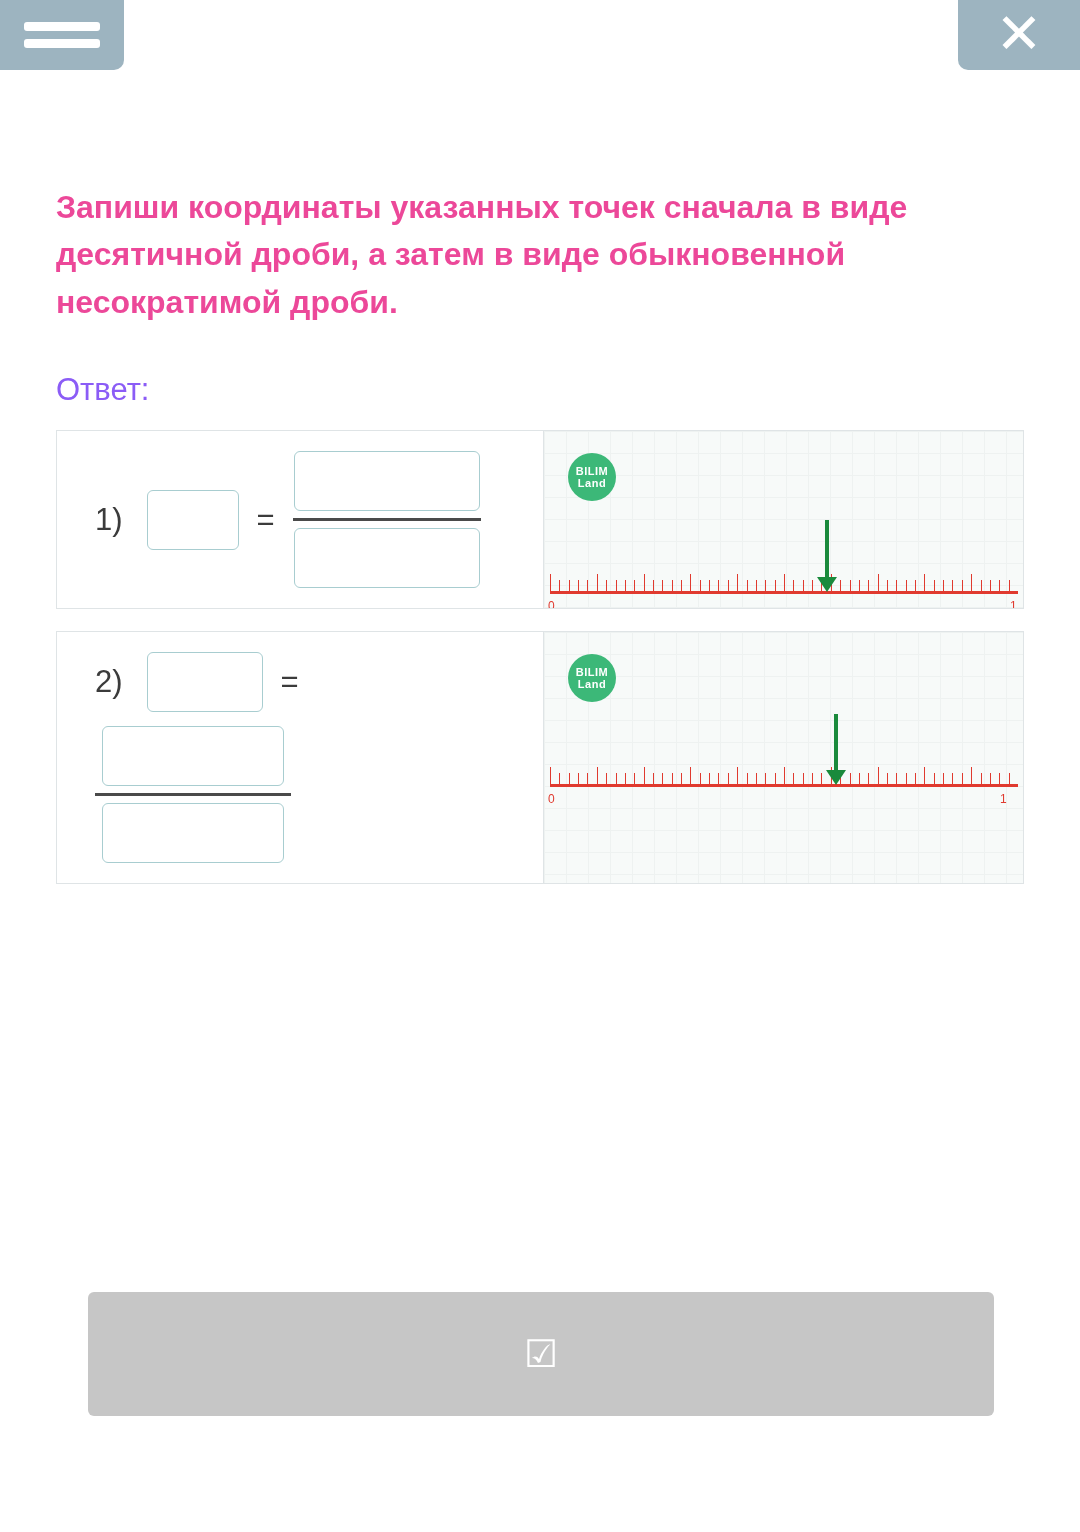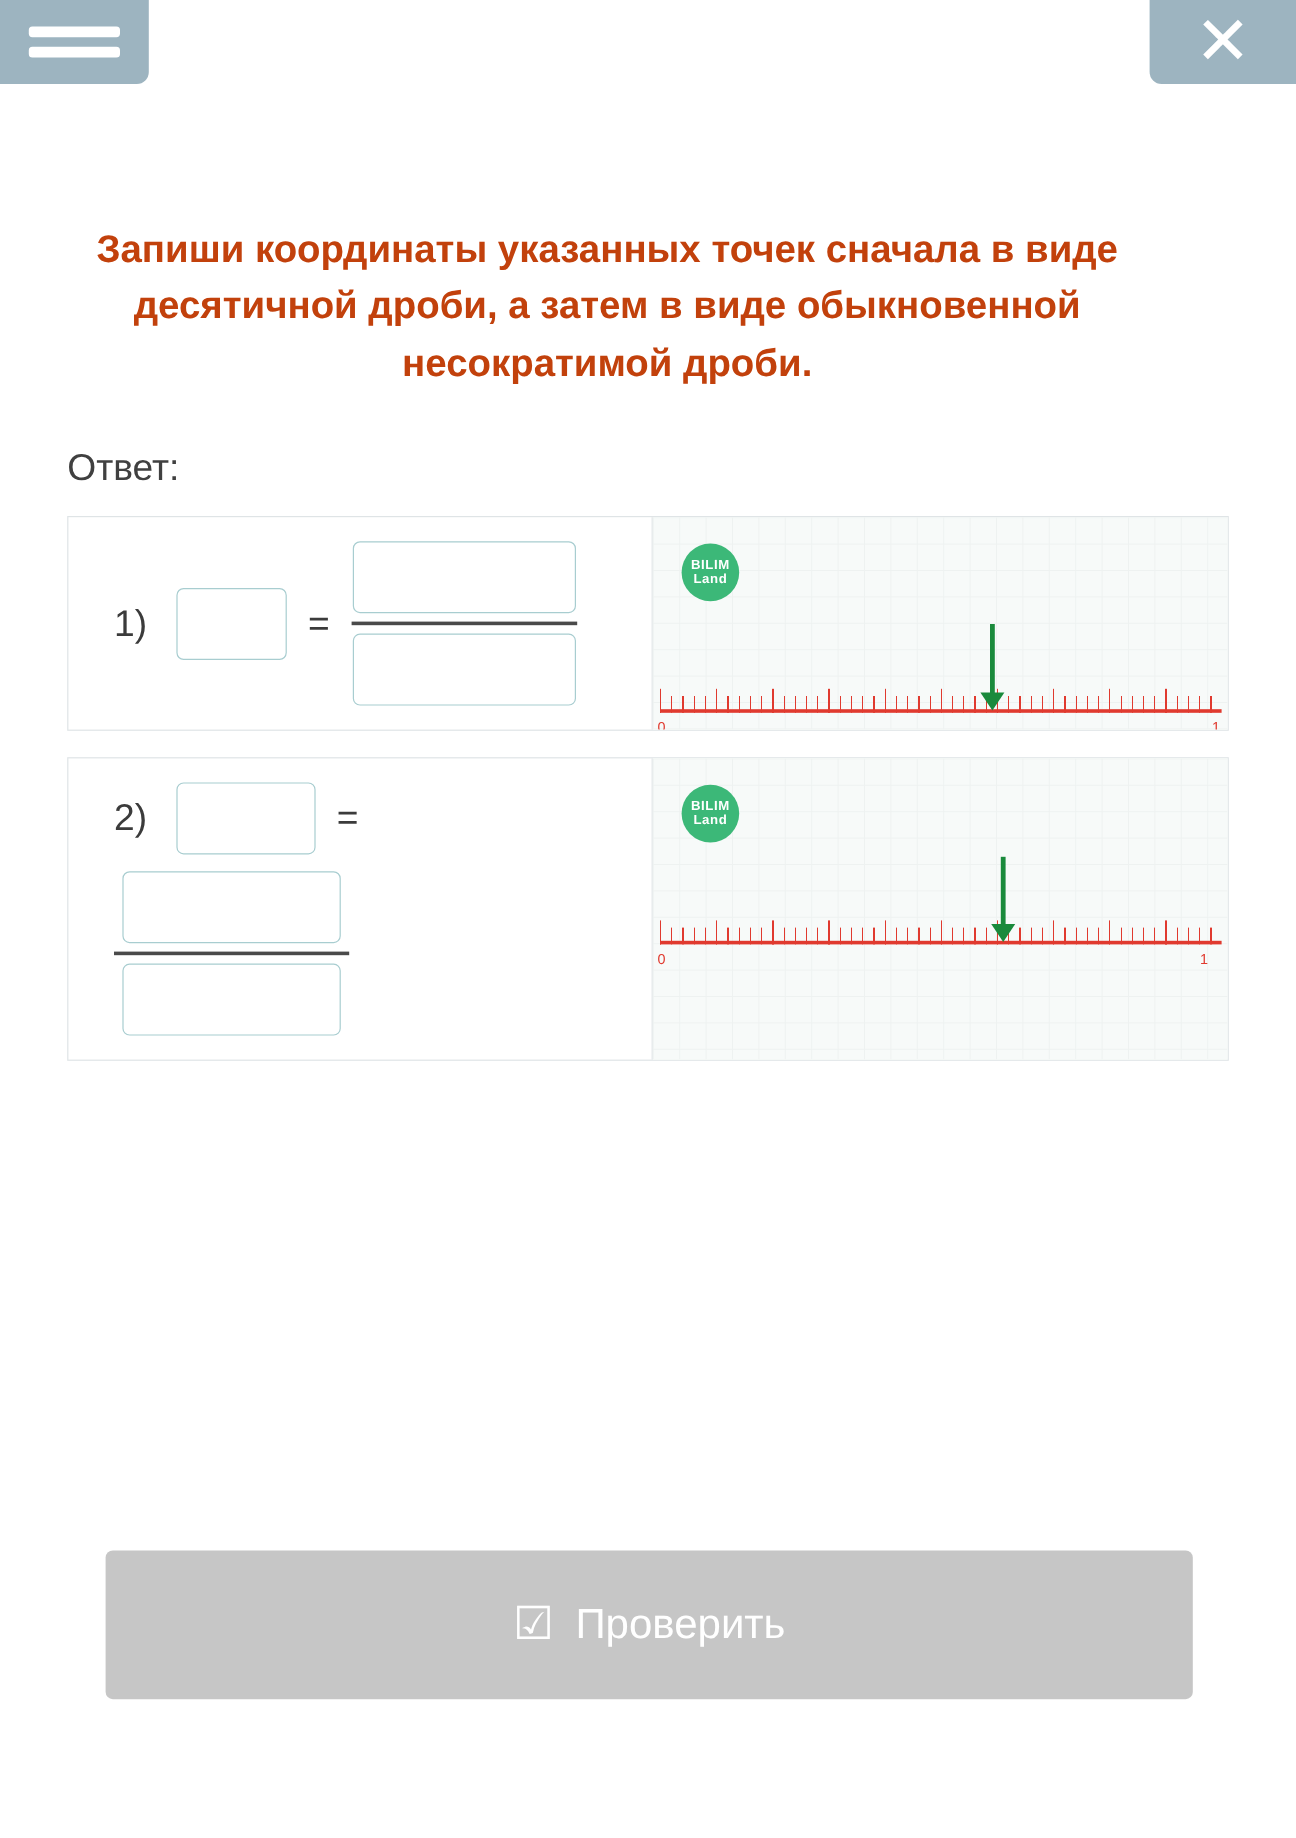--- a/index.html
+++ b/index.html
@@ -68,29 +68,28 @@
     font-size: 45px;
     line-height: 1.32;
     color: #3b3b3b;
     font-weight: 400;
     letter-spacing: -0.3px;
   }
   .prompt {
     margin: 96px 56px 0 56px;
     font-size: 32px;
     line-height: 1.48;
-    color: #c2410c;
+    color: #ec4899;
     font-weight: bold;
     max-width: 900px;
-    text-align: center;
   }
   .answer-label {
     margin: 46px 56px 0 56px;
     font-size: 31px;
-    color: #404040;
+    color: #8b5cf6;
   }
 
   
   .row {
     margin: 22px 56px 0 56px;
     border: 1px solid #dfe4e6;
     display: flex;
     background: #fff;
   }
   .row-left {
@@ -333,17 +332,16 @@
           <div class="tick-label" style="left:456px; top:160px;">1</div>
           <div class="arrow" style="left:290px; top:82px; height:57px;"></div>
         </div>
       </div>
     </div>
 
   </div>
 
   <button class="check-btn">
     <span class="check-icon">☑</span>
-    <span>Проверить</span>
   </button>
 
   <div class="bottom-line"></div>
 </div>
 
 </body></html>

